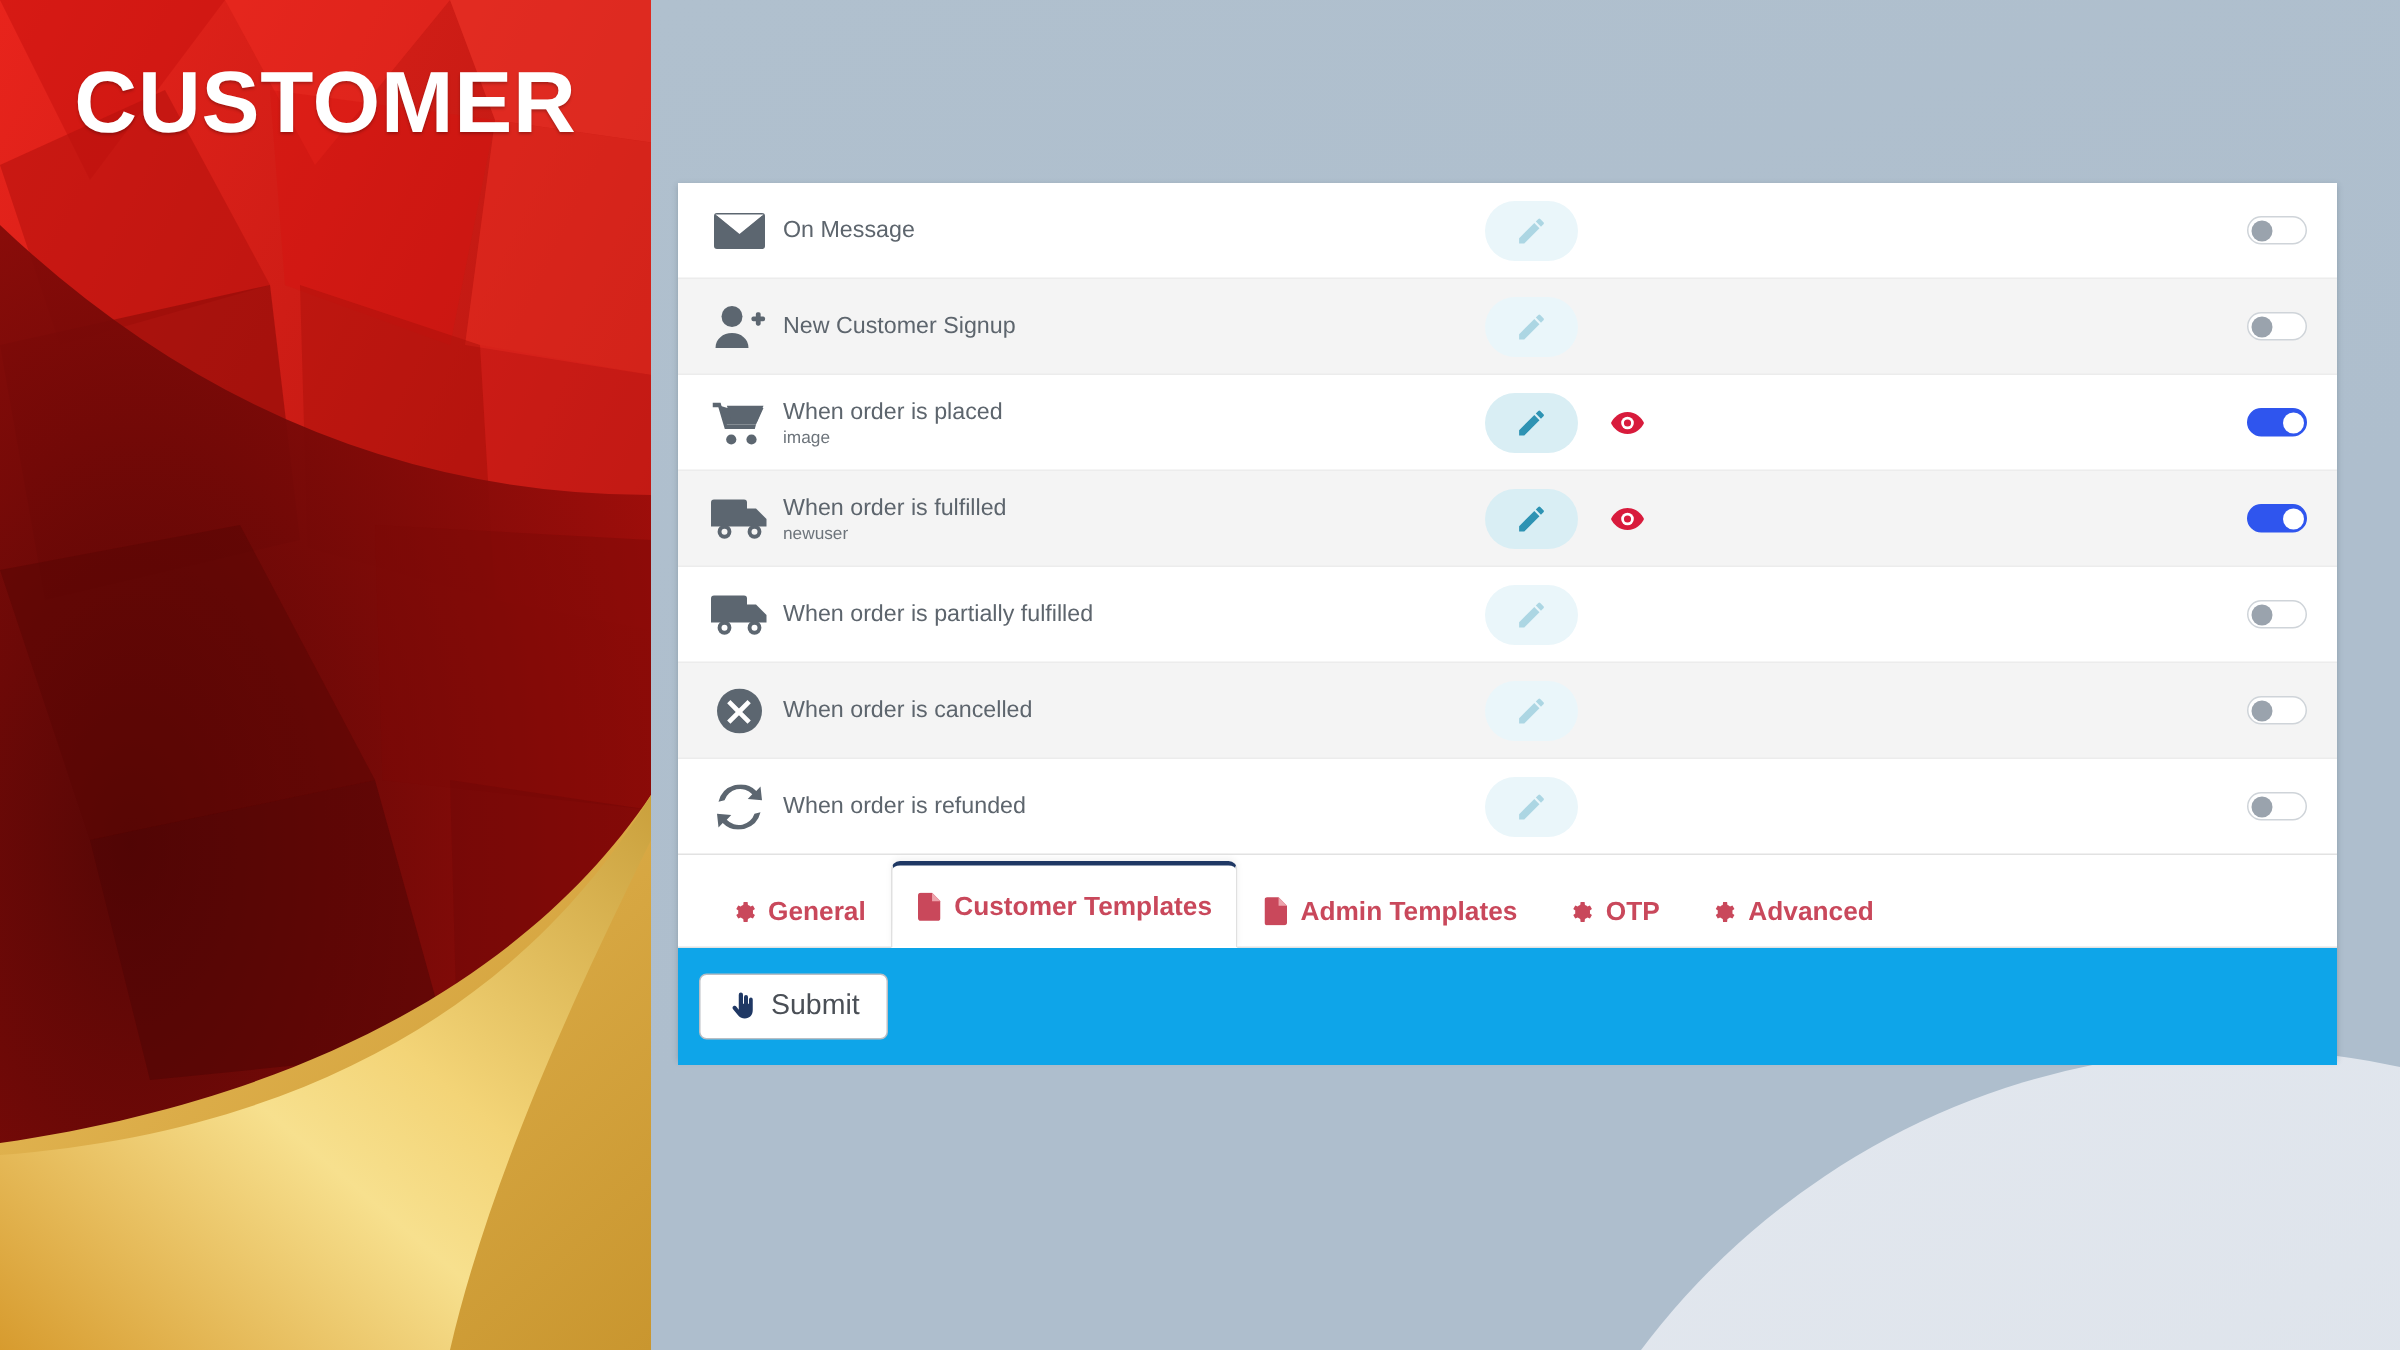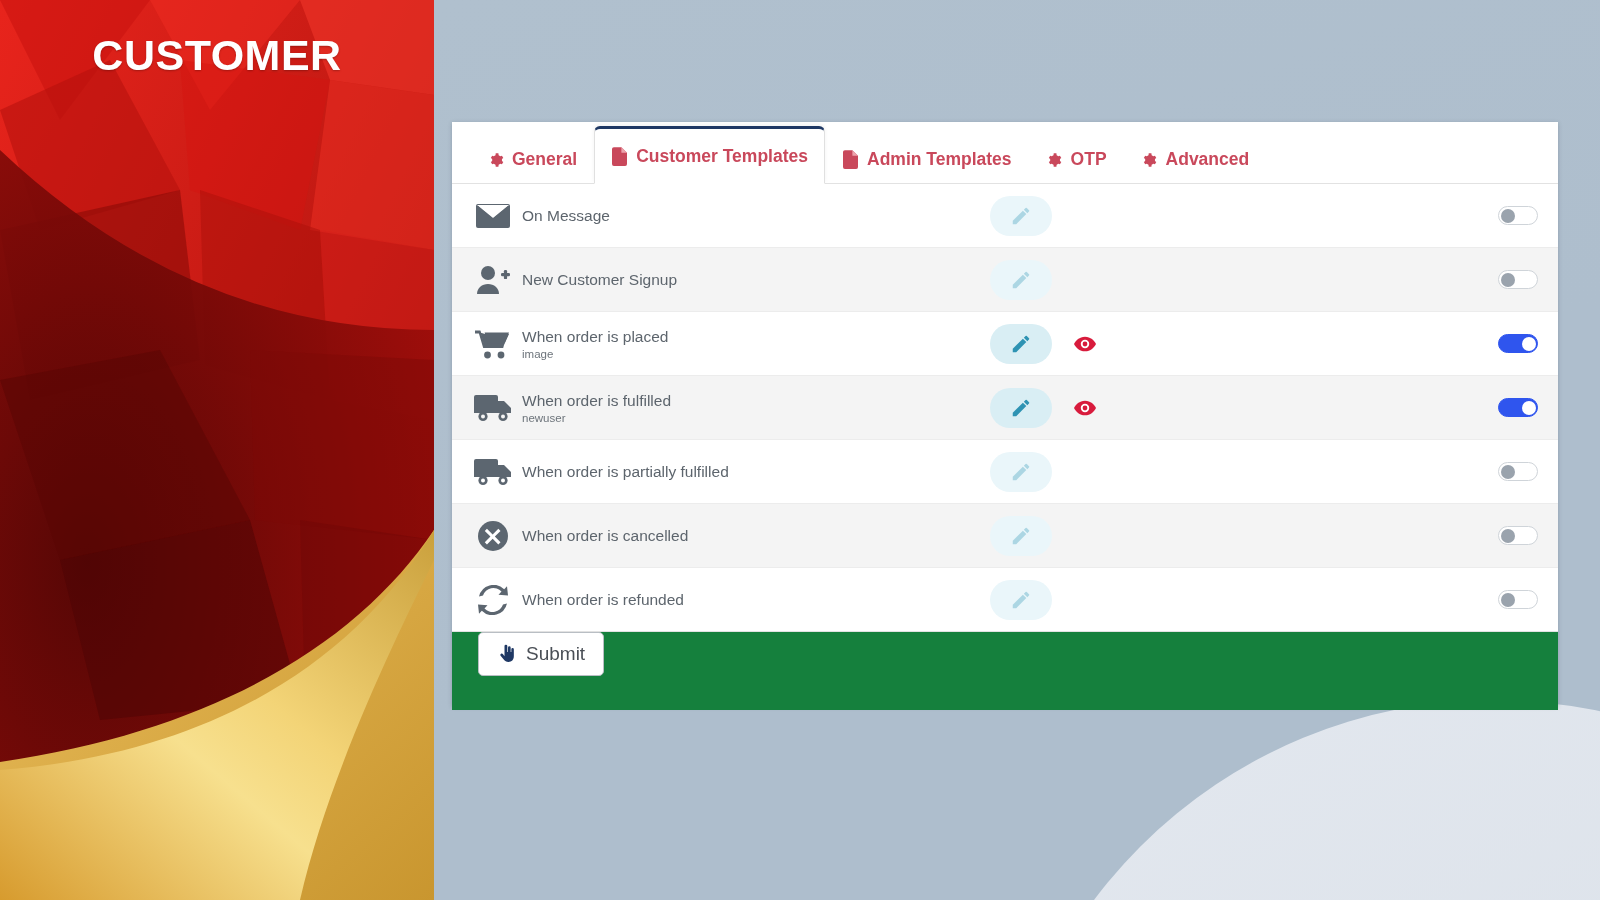--- a/index.html
+++ b/index.html
@@ -28,21 +28,21 @@
     position: absolute; left: 0; top: 0;
     width: 434px; height: 900px;
     overflow: hidden;
     background: #a81a12;
   }
   #banner .poly { position: absolute; inset: 0; }
   #banner-title {
     position: absolute; left: 0; top: 18px; width: 434px;
     text-align: center;
     color: #ffffff;
-    font-size: 43px;
+    font-size: 58px;
     font-weight: bold;
     letter-spacing: .5px;
     line-height: 1.75;
     text-shadow: 0 1px 2px rgba(0,0,0,.25);
     z-index: 5;
   }
   #gold { position: absolute; left: 0; bottom: 0; width: 434px; height: 380px; }
 
   
   #card {
@@ -132,23 +132,23 @@
     position: absolute; top: 1.5px; left: 1.5px;
     width: 14px; height: 14px; border-radius: 50%;
     background: #9aa3ad;
   }
   .switch.on { background: #2f55ee; border-color: #2f55ee; }
   .switch.on .knob { left: auto; right: 1.5px; background: #ffffff; }
 
   
   #card-footer {
     height: 78px;
-    display: flex; align-items: flex-start;
-    padding-left: 26px;
-    background: #15803d;
+    display: flex; align-items: center;
+    padding-left: 14px;
+    background: #0ea5e9;
   }
   #submit-btn {
     display: flex; align-items: center; gap: 9px;
     height: 44px;
     padding: 0 18px;
     background: #ffffff;
     border: 1px solid #b9bec4;
     border-radius: 5px;
     font-size: 19px;
     color: #4a4f56;
@@ -209,70 +209,20 @@
     <path d="M434,10 C350,150 200,235 0,250 L0,380 L300,380 C330,250 400,110 434,40 Z" fill="url(#gold1)"></path>
   </svg>
 </div>
 
 <div id="app-bg">
   <div id="bg-circle"></div>
 </div>
 
 <div id="card">
 
-  <div id="tabs">
-
-    <div class="tab">
-      <span class="tab-icon">
-        <svg width="16" height="16" viewBox="0 0 24 24" fill="#c9485b">
-          <path d="M12 8.5a3.5 3.5 0 100 7 3.5 3.5 0 000-7zm9 3.5c0-.5-.04-1-.12-1.47l2.06-1.6-2-3.46-2.45.98a7.8 7.8 0 00-2.54-1.47L15.6 2h-4l-.35 2.98a7.8 7.8 0 00-2.54 1.47L6.26 5.47l-2 3.46 2.06 1.6A8.9 8.9 0 006.2 12c0 .5.04 1 .12 1.47l-2.06 1.6 2 3.46 2.45-.98a7.8 7.8 0 002.54 1.47L11.6 22h4l.35-2.98a7.8 7.8 0 002.54-1.47l2.45.98 2-3.46-2.06-1.6c.08-.47.12-.97.12-1.47z"></path>
-        </svg>
-      </span>
-      <span>General</span>
-    </div>
-
-    <div class="tab active">
-      <span class="tab-icon">
-        <svg width="15" height="19" viewBox="0 0 16 20" fill="#c9485b">
-          <path d="M2 0h8l6 6v12a2 2 0 01-2 2H2a2 2 0 01-2-2V2a2 2 0 012-2z"></path>
-          <path d="M10 0l6 6h-6z" fill="#eda3ac"></path>
-        </svg>
-      </span>
-      <span>Customer Templates</span>
-    </div>
-
-    <div class="tab">
-      <span class="tab-icon">
-        <svg width="15" height="19" viewBox="0 0 16 20" fill="#c9485b">
-          <path d="M2 0h8l6 6v12a2 2 0 01-2 2H2a2 2 0 01-2-2V2a2 2 0 012-2z"></path>
-          <path d="M10 0l6 6h-6z" fill="#eda3ac"></path>
-        </svg>
-      </span>
-      <span>Admin Templates</span>
-    </div>
-
-    <div class="tab">
-      <span class="tab-icon">
-        <svg width="16" height="16" viewBox="0 0 24 24" fill="#c9485b">
-          <path d="M12 8.5a3.5 3.5 0 100 7 3.5 3.5 0 000-7zm9 3.5c0-.5-.04-1-.12-1.47l2.06-1.6-2-3.46-2.45.98a7.8 7.8 0 00-2.54-1.47L15.6 2h-4l-.35 2.98a7.8 7.8 0 00-2.54 1.47L6.26 5.47l-2 3.46 2.06 1.6A8.9 8.9 0 006.2 12c0 .5.04 1 .12 1.47l-2.06 1.6 2 3.46 2.45-.98a7.8 7.8 0 002.54 1.47L11.6 22h4l.35-2.98a7.8 7.8 0 002.54-1.47l2.45.98 2-3.46-2.06-1.6c.08-.47.12-.97.12-1.47z"></path>
-        </svg>
-      </span>
-      <span>OTP</span>
-    </div>
-
-    <div class="tab">
-      <span class="tab-icon">
-        <svg width="16" height="16" viewBox="0 0 24 24" fill="#c9485b">
-          <path d="M12 8.5a3.5 3.5 0 100 7 3.5 3.5 0 000-7zm9 3.5c0-.5-.04-1-.12-1.47l2.06-1.6-2-3.46-2.45.98a7.8 7.8 0 00-2.54-1.47L15.6 2h-4l-.35 2.98a7.8 7.8 0 00-2.54 1.47L6.26 5.47l-2 3.46 2.06 1.6A8.9 8.9 0 006.2 12c0 .5.04 1 .12 1.47l-2.06 1.6 2 3.46 2.45-.98a7.8 7.8 0 002.54 1.47L11.6 22h4l.35-2.98a7.8 7.8 0 002.54-1.47l2.45.98 2-3.46-2.06-1.6c.08-.47.12-.97.12-1.47z"></path>
-        </svg>
-      </span>
-      <span>Advanced</span>
-    </div>
-  </div>
-
   <div id="rows">
 
     <div class="row">
       <div class="row-icon">
         <svg width="34" height="26" viewBox="0 0 34 26" fill="#5c6670">
           <rect x="0" y="1" width="34" height="24" rx="2"></rect>
           <path d="M1 2 L17 15 L33 2 Z" fill="#ffffff"></path>
           <path d="M2 3 L17 15.5 L32 3 L32 5 L17 17.5 L2 5 Z" fill="#5c6670"></path>
         </svg>
       </div>
@@ -461,20 +411,70 @@
       </div>
       <div class="row-toggle">
         <div class="switch">
             <span class="knob"></span>
           </div>
       </div>
     </div>
 
   </div>
 
+  <div id="tabs">
+
+    <div class="tab">
+      <span class="tab-icon">
+        <svg width="16" height="16" viewBox="0 0 24 24" fill="#c9485b">
+          <path d="M12 8.5a3.5 3.5 0 100 7 3.5 3.5 0 000-7zm9 3.5c0-.5-.04-1-.12-1.47l2.06-1.6-2-3.46-2.45.98a7.8 7.8 0 00-2.54-1.47L15.6 2h-4l-.35 2.98a7.8 7.8 0 00-2.54 1.47L6.26 5.47l-2 3.46 2.06 1.6A8.9 8.9 0 006.2 12c0 .5.04 1 .12 1.47l-2.06 1.6 2 3.46 2.45-.98a7.8 7.8 0 002.54 1.47L11.6 22h4l.35-2.98a7.8 7.8 0 002.54-1.47l2.45.98 2-3.46-2.06-1.6c.08-.47.12-.97.12-1.47z"></path>
+        </svg>
+      </span>
+      <span>General</span>
+    </div>
+
+    <div class="tab active">
+      <span class="tab-icon">
+        <svg width="15" height="19" viewBox="0 0 16 20" fill="#c9485b">
+          <path d="M2 0h8l6 6v12a2 2 0 01-2 2H2a2 2 0 01-2-2V2a2 2 0 012-2z"></path>
+          <path d="M10 0l6 6h-6z" fill="#eda3ac"></path>
+        </svg>
+      </span>
+      <span>Customer Templates</span>
+    </div>
+
+    <div class="tab">
+      <span class="tab-icon">
+        <svg width="15" height="19" viewBox="0 0 16 20" fill="#c9485b">
+          <path d="M2 0h8l6 6v12a2 2 0 01-2 2H2a2 2 0 01-2-2V2a2 2 0 012-2z"></path>
+          <path d="M10 0l6 6h-6z" fill="#eda3ac"></path>
+        </svg>
+      </span>
+      <span>Admin Templates</span>
+    </div>
+
+    <div class="tab">
+      <span class="tab-icon">
+        <svg width="16" height="16" viewBox="0 0 24 24" fill="#c9485b">
+          <path d="M12 8.5a3.5 3.5 0 100 7 3.5 3.5 0 000-7zm9 3.5c0-.5-.04-1-.12-1.47l2.06-1.6-2-3.46-2.45.98a7.8 7.8 0 00-2.54-1.47L15.6 2h-4l-.35 2.98a7.8 7.8 0 00-2.54 1.47L6.26 5.47l-2 3.46 2.06 1.6A8.9 8.9 0 006.2 12c0 .5.04 1 .12 1.47l-2.06 1.6 2 3.46 2.45-.98a7.8 7.8 0 002.54 1.47L11.6 22h4l.35-2.98a7.8 7.8 0 002.54-1.47l2.45.98 2-3.46-2.06-1.6c.08-.47.12-.97.12-1.47z"></path>
+        </svg>
+      </span>
+      <span>OTP</span>
+    </div>
+
+    <div class="tab">
+      <span class="tab-icon">
+        <svg width="16" height="16" viewBox="0 0 24 24" fill="#c9485b">
+          <path d="M12 8.5a3.5 3.5 0 100 7 3.5 3.5 0 000-7zm9 3.5c0-.5-.04-1-.12-1.47l2.06-1.6-2-3.46-2.45.98a7.8 7.8 0 00-2.54-1.47L15.6 2h-4l-.35 2.98a7.8 7.8 0 00-2.54 1.47L6.26 5.47l-2 3.46 2.06 1.6A8.9 8.9 0 006.2 12c0 .5.04 1 .12 1.47l-2.06 1.6 2 3.46 2.45-.98a7.8 7.8 0 002.54 1.47L11.6 22h4l.35-2.98a7.8 7.8 0 002.54-1.47l2.45.98 2-3.46-2.06-1.6c.08-.47.12-.97.12-1.47z"></path>
+        </svg>
+      </span>
+      <span>Advanced</span>
+    </div>
+  </div>
+
   <div id="card-footer">
     <div id="submit-btn">
       <span>
         <svg width="20" height="20" viewBox="0 0 24 24" fill="#1f3864">
           <path d="M9 2.5a1.7 1.7 0 013.4 0v7.2h.8V4.4a1.6 1.6 0 113.2 0v5.3h.8V6.3a1.5 1.5 0 113 0v8.4c0 4.2-2.6 6.8-6.4 6.8-2.6 0-4.4-1-5.7-2.9L4.3 14c-.6-.9-.3-1.9.6-2.4.8-.5 1.8-.2 2.3.6L9 14.6z"></path>
         </svg>
       </span>
       <span>Submit</span>
     </div>
   </div>

